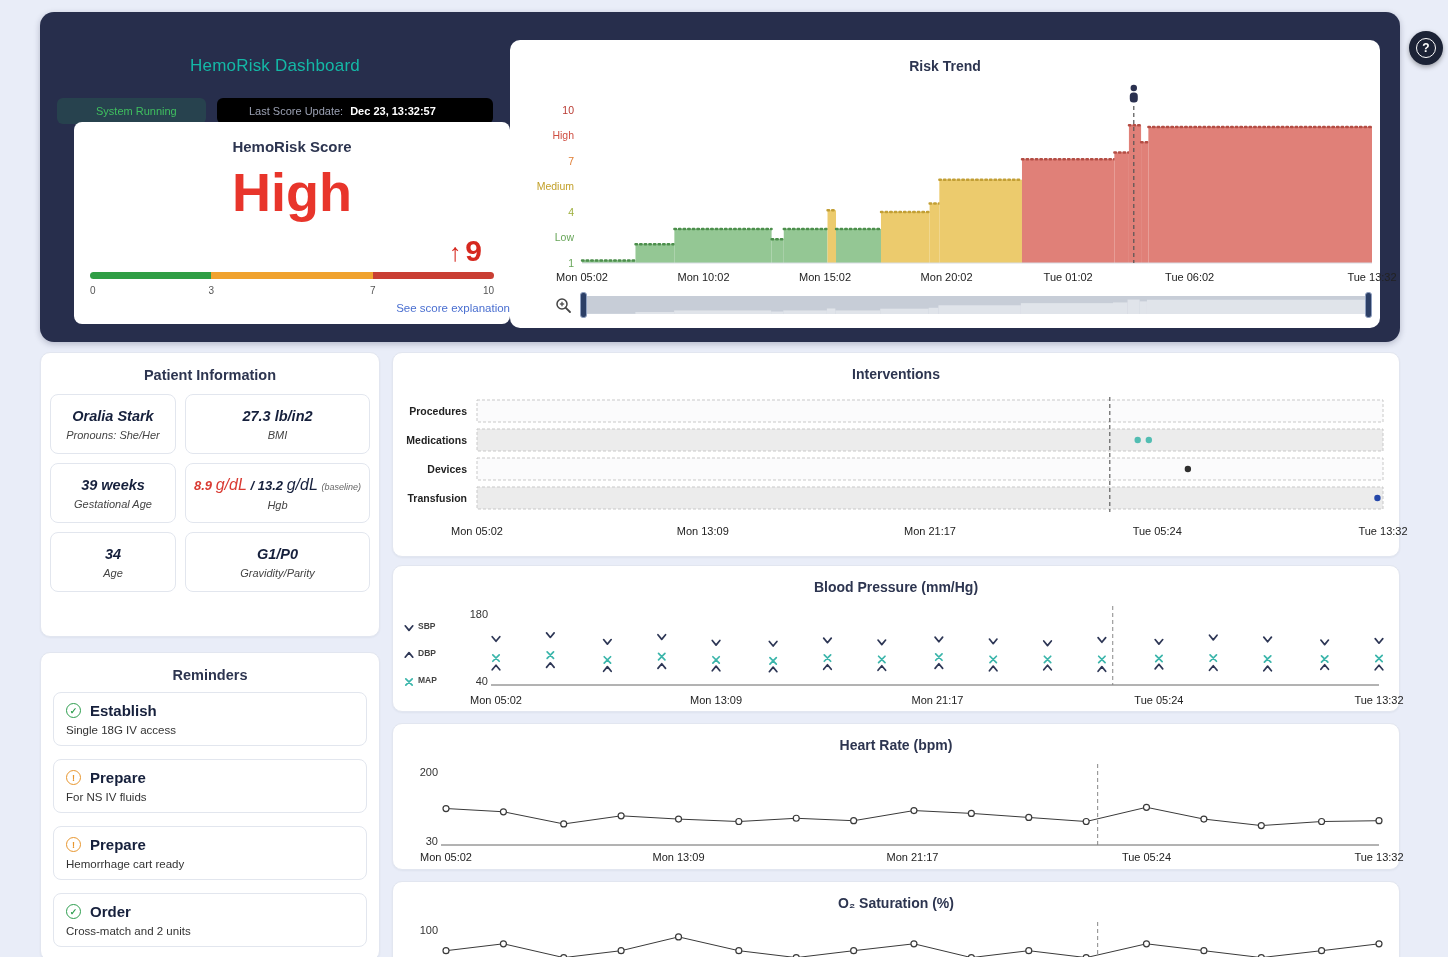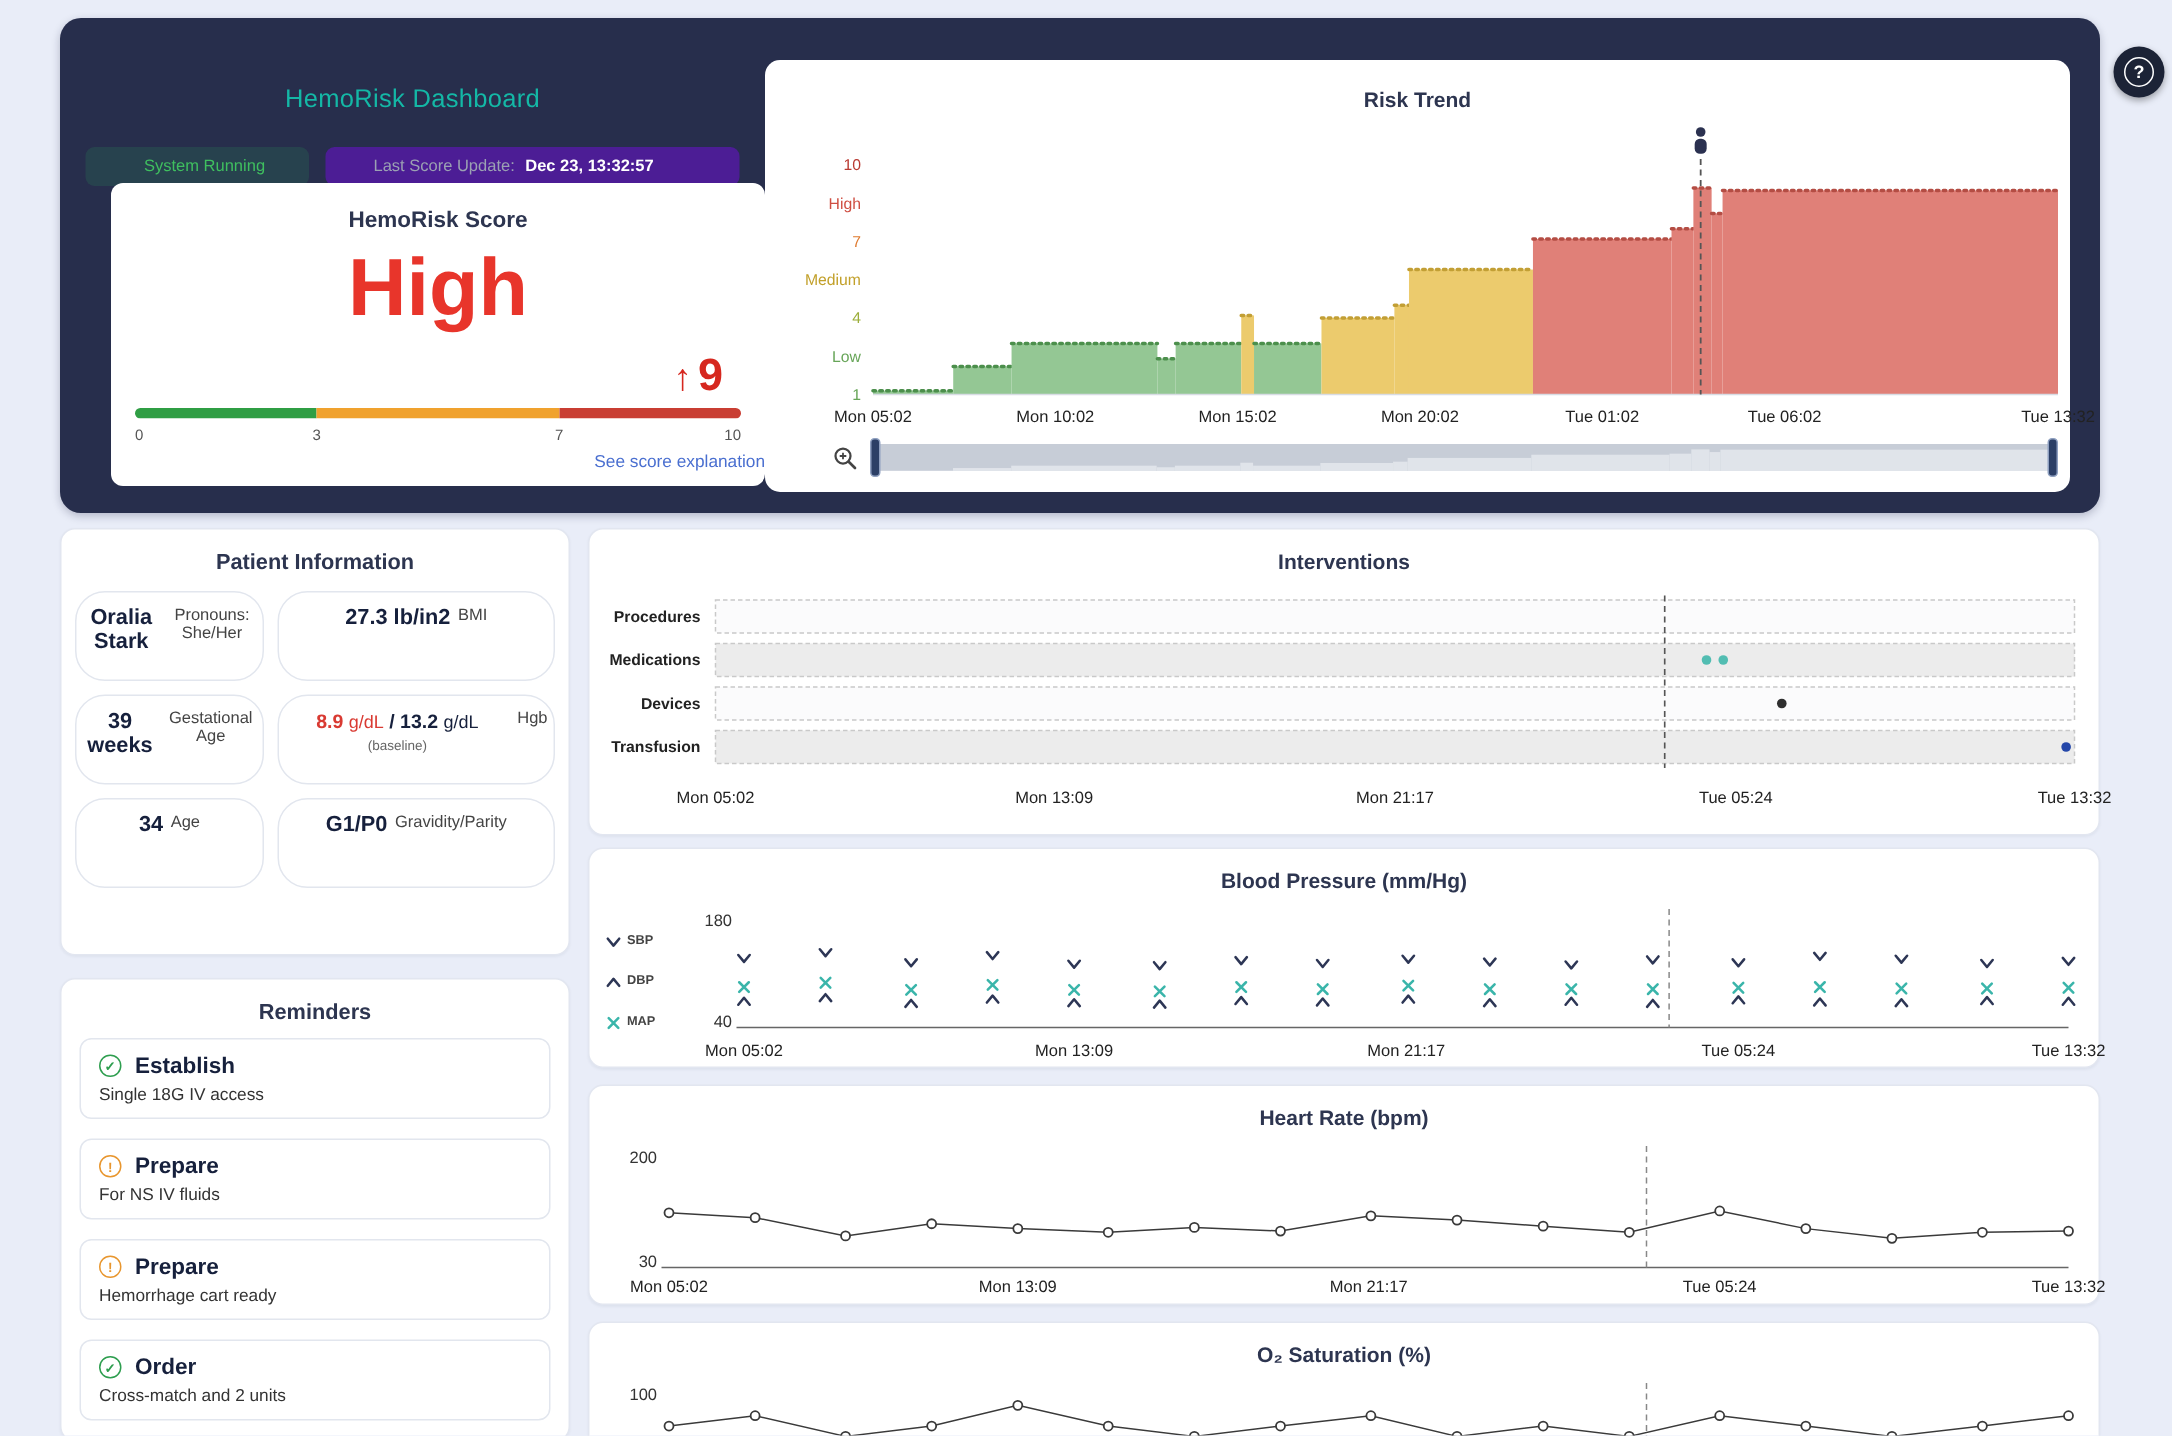--- a/index.html
+++ b/index.html
@@ -15,21 +15,21 @@
 
   
   .header-panel{position:absolute;left:40px;top:12px;width:1360px;height:330px;
     background:var(--header-bg);border-radius:14px;box-shadow:0 2px 6px rgba(20,25,60,.25);}
   .header-left{position:absolute;left:17px;top:0;width:436px;}
   .app-title{margin-top:44px;text-align:center;font-size:17px;font-weight:400;color:#14b8a6;letter-spacing:.2px;}
   .chip-row{display:flex;gap:11px;margin-top:22px;}
   .chip{height:26px;border-radius:6px;display:flex;align-items:center;padding:0 32px;font-size:11px;white-space:nowrap;}
   .chip-status{background:rgba(46,160,90,.18);color:var(--status-green);gap:7px;width:149px;}
   .chip-status .dot{width:6px;height:6px;border-radius:50%;background:var(--status-green);display:inline-block;}
-  .chip-update{background:#4c1d95;color:#9ba1b3;gap:7px;flex:1;text-align:right;}
+  .chip-update{background:#000000;color:#9ba1b3;gap:7px;flex:1;text-align:right;}
   .chip-update .chip-value{color:#fff;font-weight:700;}
 
   .score-card{position:absolute;left:17px;top:110px;width:436px;height:202px;background:#fff;border-radius:8px;}
   .score-title{padding-top:16px;text-align:center;font-size:15px;font-weight:700;color:var(--navy-text);}
   .score-level{text-align:center;font-size:54px;line-height:1;margin-top:10px;color:var(--risk-red);font-weight:600;}
   .score-num{position:absolute;top:112px;right:28px;color:#d6281f;font-size:30px;font-weight:700;display:flex;align-items:baseline;gap:4px;}
   .score-num .arrow{font-size:25px;font-weight:400;}
   .score-bar{position:absolute;left:16px;right:16px;top:150px;height:7px;display:flex;border-radius:4px;overflow:hidden;}
   .seg{height:100%;}
   .seg.g{width:30%;background:var(--score-green);}
@@ -55,29 +55,29 @@
   .help-q{width:20px;height:20px;border:1.6px solid #fff;border-radius:50%;color:#fff;font-size:12px;font-weight:700;
     display:flex;align-items:center;justify-content:center;}
 
   
   .card{background:#fff;border:1px solid #e2e6f0;border-radius:10px;box-shadow:0 1px 2px rgba(20,30,60,.05);}
   .card-heading{text-align:center;font-size:14.5px;font-weight:700;color:var(--navy-text);padding:14px 0 9px;}
 
   .left-col{position:absolute;left:40px;top:352px;width:340px;}
   .patient-card{height:285px;margin-bottom:15px;overflow:hidden;}
   .pi-grid{display:grid;grid-template-columns:126px 1fr;gap:9px;padding:2px 9px;}
-  .pi-box{border:1px solid #e2e6ee;border-radius:20px;text-align:center;padding:9px 4px;min-height:60px;
-    display:flex;flex-direction:row;justify-content:center;gap:5px;}
+  .pi-box{border:1px solid #e2e6ee;border-radius:8px;text-align:center;padding:9px 4px;min-height:60px;
+    display:flex;flex-direction:column;justify-content:center;gap:5px;font-style:italic;}
   .pi-value{font-size:14.5px;font-weight:700;color:#16203c;}
   .pi-label{font-size:11px;color:#444;}
   .hgb-line{font-size:13px;}
   .hgb-cur{color:#d93a32;}
   .hgb-sep{color:#16203c;font-weight:700;}
   .hgb-base{color:#16203c;}
-  .unit{font-size:12px;font-weight:400;}
+  .unit{font-size:16px;font-weight:400;}
   .hgb-note{font-size:9px;color:#666;font-weight:400;}
 
   .reminders-card{min-height:306px;}
   .reminder-item{margin:0 12px 13px;border:1px solid #e2e6ee;border-radius:8px;padding:9px 12px;cursor:pointer;}
   .reminder-head{display:flex;align-items:center;gap:9px;font-size:15px;font-weight:700;color:#16203c;}
   .icon-circle{width:15px;height:15px;border-radius:50%;border:1.6px solid;display:inline-flex;align-items:center;
     justify-content:center;font-size:9px;font-weight:700;flex:0 0 auto;}
   .done{color:var(--done-green);border-color:var(--done-green);}
   .pending{color:var(--pending-orange);border-color:var(--pending-orange);}
   .reminder-detail{font-size:11.5px;color:#333;margin-top:5px;}

